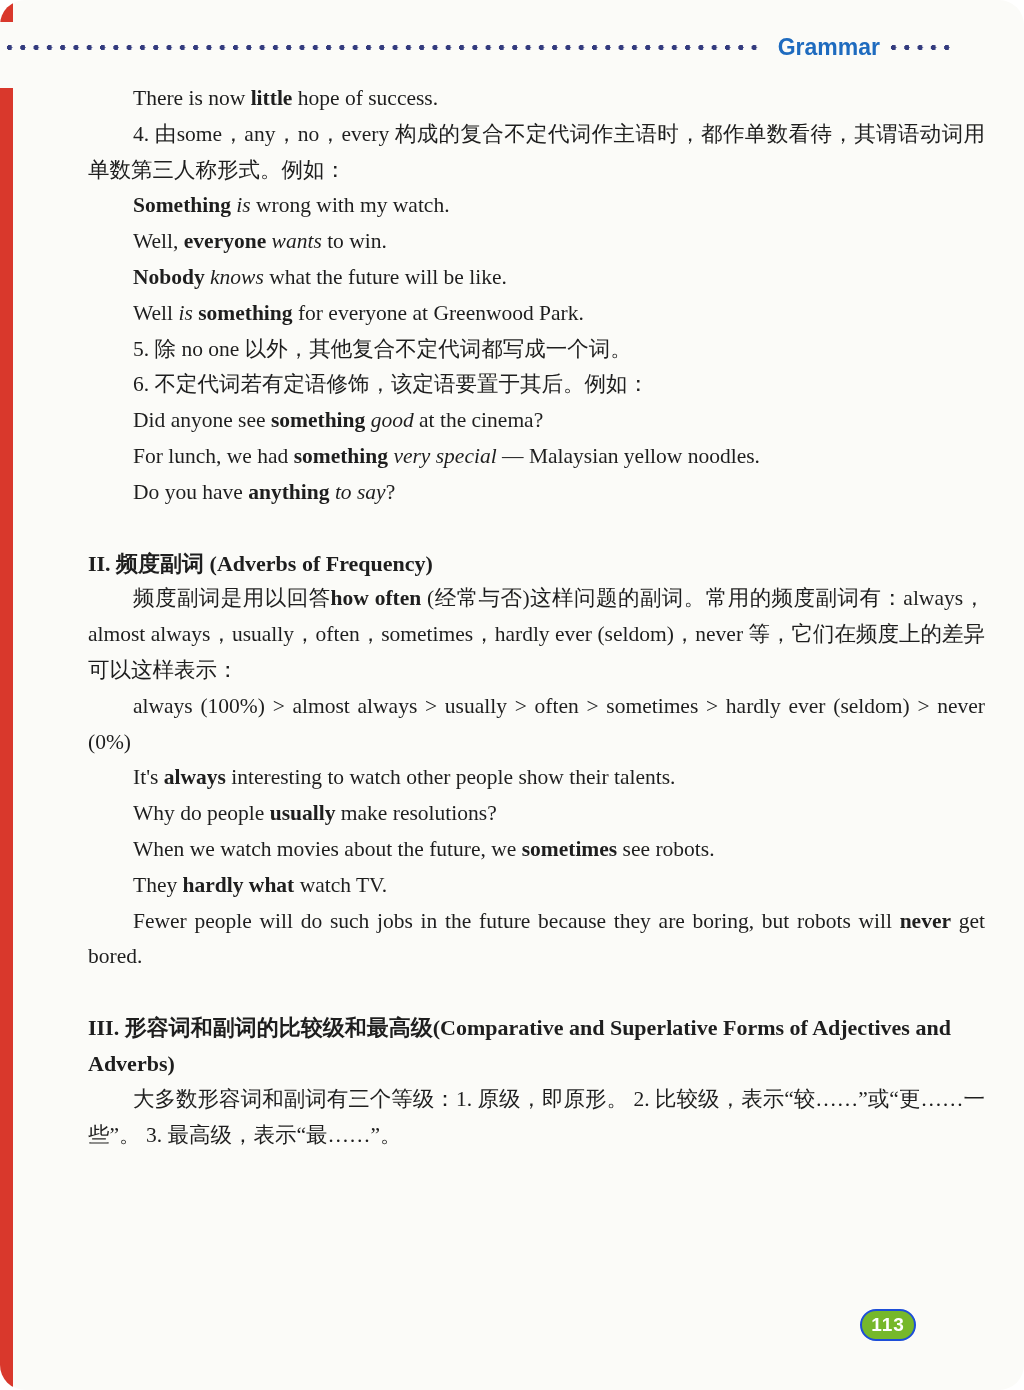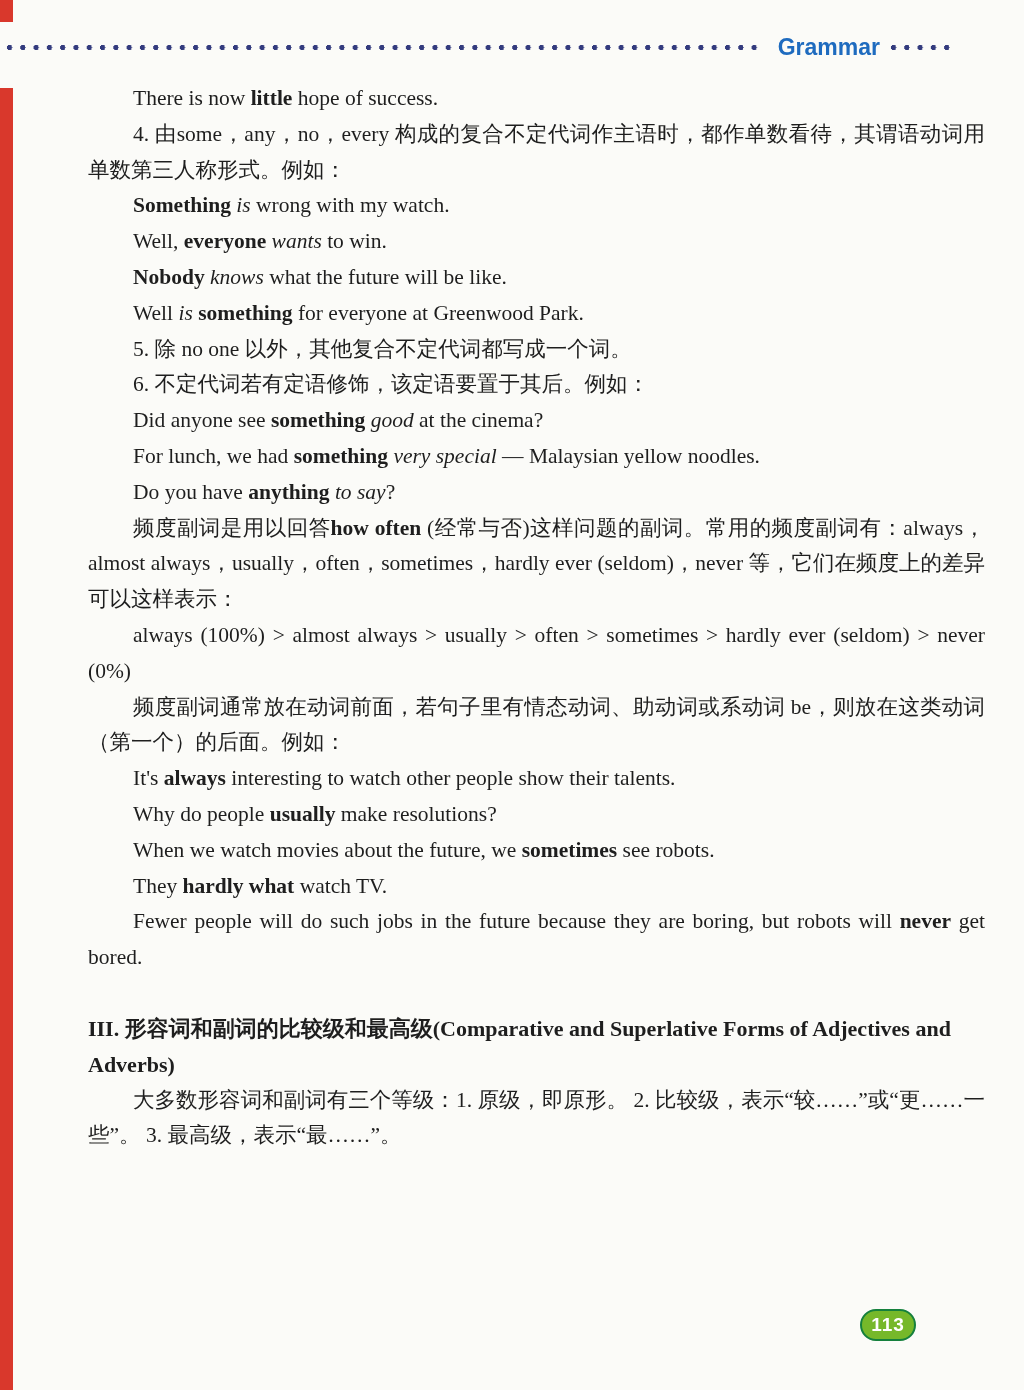--- a/index.html
+++ b/index.html
@@ -11,20 +11,21 @@
   * { margin: 0; padding: 0; box-sizing: border-box; }
   html, body { background: #ffffff; }
   .page {
     position: relative;
     width: 1024px;
     height: 1390px;
     background: #fbfbf8;
     overflow: hidden;
     font-family: "Liberation Serif", "DejaVu Serif", serif;
     color: #1e1e1e;
+    border-radius: 25px;
   }
   .red-corner {
     position: absolute; left: 0; top: 0;
     width: 13px; height: 22px;
     background: var(--red);
   }
   .red-strip {
     position: absolute; left: 0; top: 88px; bottom: 0;
     width: 13px;
     background: var(--red);
@@ -59,21 +60,21 @@
   .blk { margin: 0; }
   .example { margin-left: 45px; }
   .para-indent { text-indent: 45px; text-align: justify; }
   .heading { font-weight: bold; margin-top: 35px; font-size: 22px; text-indent: 0; }
   .b { font-weight: bold; }
   .i { font-style: italic; }
   .page-badge {
     position: absolute; left: 860px; top: 1309px;
     width: 56px; height: 32px;
     background: var(--green);
-    border: 2px solid #15803d;
+    border: 2px solid #1d4ed8;
     border-radius: 17px;
     display: flex; align-items: center; justify-content: center;
   }
   .page-badge span {
     font-family: "Liberation Sans", "DejaVu Sans", sans-serif;
     font-weight: bold;
     font-size: 19px;
     color: #ffffff;
     letter-spacing: 1px;
   }
@@ -96,23 +97,23 @@
       <p class="blk para-indent"><span>4. 由some，any，no，every 构成的复合不定代词作主语时，都作单数看待，其谓语动词用单数第三人称形式。例如：</span></p>
       <p class="blk example"><span class="b">Something</span><span> </span><span class="i">is</span><span> wrong with my watch.</span></p>
       <p class="blk example"><span>Well, </span><span class="b">everyone</span><span> </span><span class="i">wants</span><span> to win.</span></p>
       <p class="blk example"><span class="b">Nobody</span><span> </span><span class="i">knows</span><span> what the future will be like.</span></p>
       <p class="blk example"><span>Well </span><span class="i">is</span><span> </span><span class="b">something</span><span> for everyone at Greenwood Park.</span></p>
       <p class="blk para-indent"><span>5. 除 no one 以外，其他复合不定代词都写成一个词。</span></p>
       <p class="blk para-indent"><span>6. 不定代词若有定语修饰，该定语要置于其后。例如：</span></p>
       <p class="blk example"><span>Did anyone see </span><span class="b">something</span><span> </span><span class="i">good</span><span> at the cinema?</span></p>
       <p class="blk example"><span>For lunch, we had </span><span class="b">something</span><span> </span><span class="i">very special</span><span> — Malaysian yellow noodles.</span></p>
       <p class="blk example"><span>Do you have </span><span class="b">anything</span><span> </span><span class="i">to say</span><span>?</span></p>
+      <p class="blk heading"><span>II. 频度副词 (Adverbs of Frequency)</span></p>
       <p class="blk para-indent"><span>频度副词是用以回答</span><span class="b">how often</span><span> (经常与否)这样问题的副词。常用的频度副词有：always，almost always，usually，often，sometimes，hardly ever (seldom)，never 等，它们在频度上的差异可以这样表示：</span></p>
       <p class="blk para-indent"><span>always (100%) &gt; almost always &gt; usually &gt; often &gt; sometimes &gt; hardly ever (seldom) &gt; never (0%)</span></p>
-      <p class="blk para-indent"><span>频度副词通常放在动词前面，若句子里有情态动词、助动词或系动词 be，则放在这类动词（第一个）的后面。例如：</span></p>
       <p class="blk example"><span>It's </span><span class="b">always</span><span> interesting to watch other people show their talents.</span></p>
       <p class="blk example"><span>Why do people </span><span class="b">usually</span><span> make resolutions?</span></p>
       <p class="blk example"><span>When we watch movies about the future, we </span><span class="b">sometimes</span><span> see robots.</span></p>
       <p class="blk example"><span>They </span><span class="b">hardly what</span><span> watch TV.</span></p>
       <p class="blk para-indent"><span>Fewer people will do such jobs in the future because they are boring, but robots will </span><span class="b">never</span><span> get bored.</span></p>
       <p class="blk heading"><span>III. 形容词和副词的比较级和最高级(Comparative and Superlative Forms of Adjectives and Adverbs)</span></p>
       <p class="blk para-indent"><span>大多数形容词和副词有三个等级：1. 原级，即原形。 2. 比较级，表示“较……”或“更……一些”。 3. 最高级，表示“最……”。</span></p>
     </div>
 
   <div class="page-badge">

